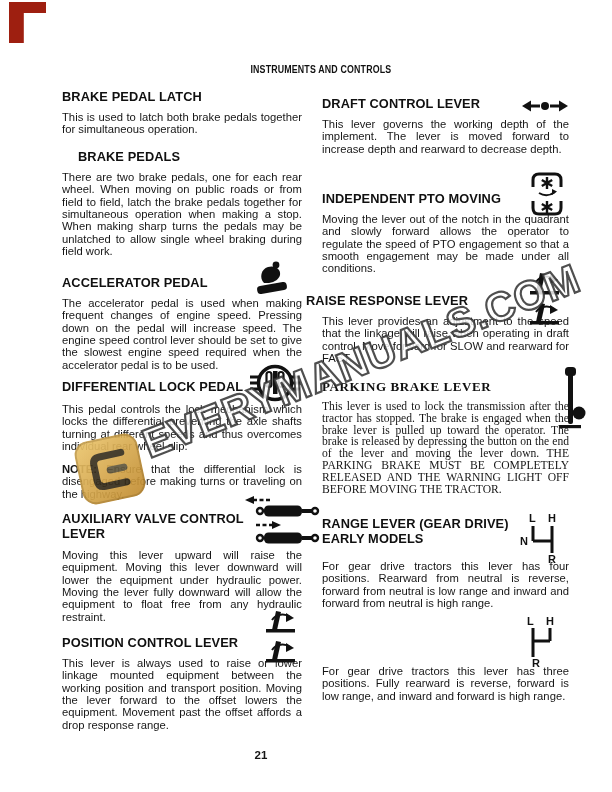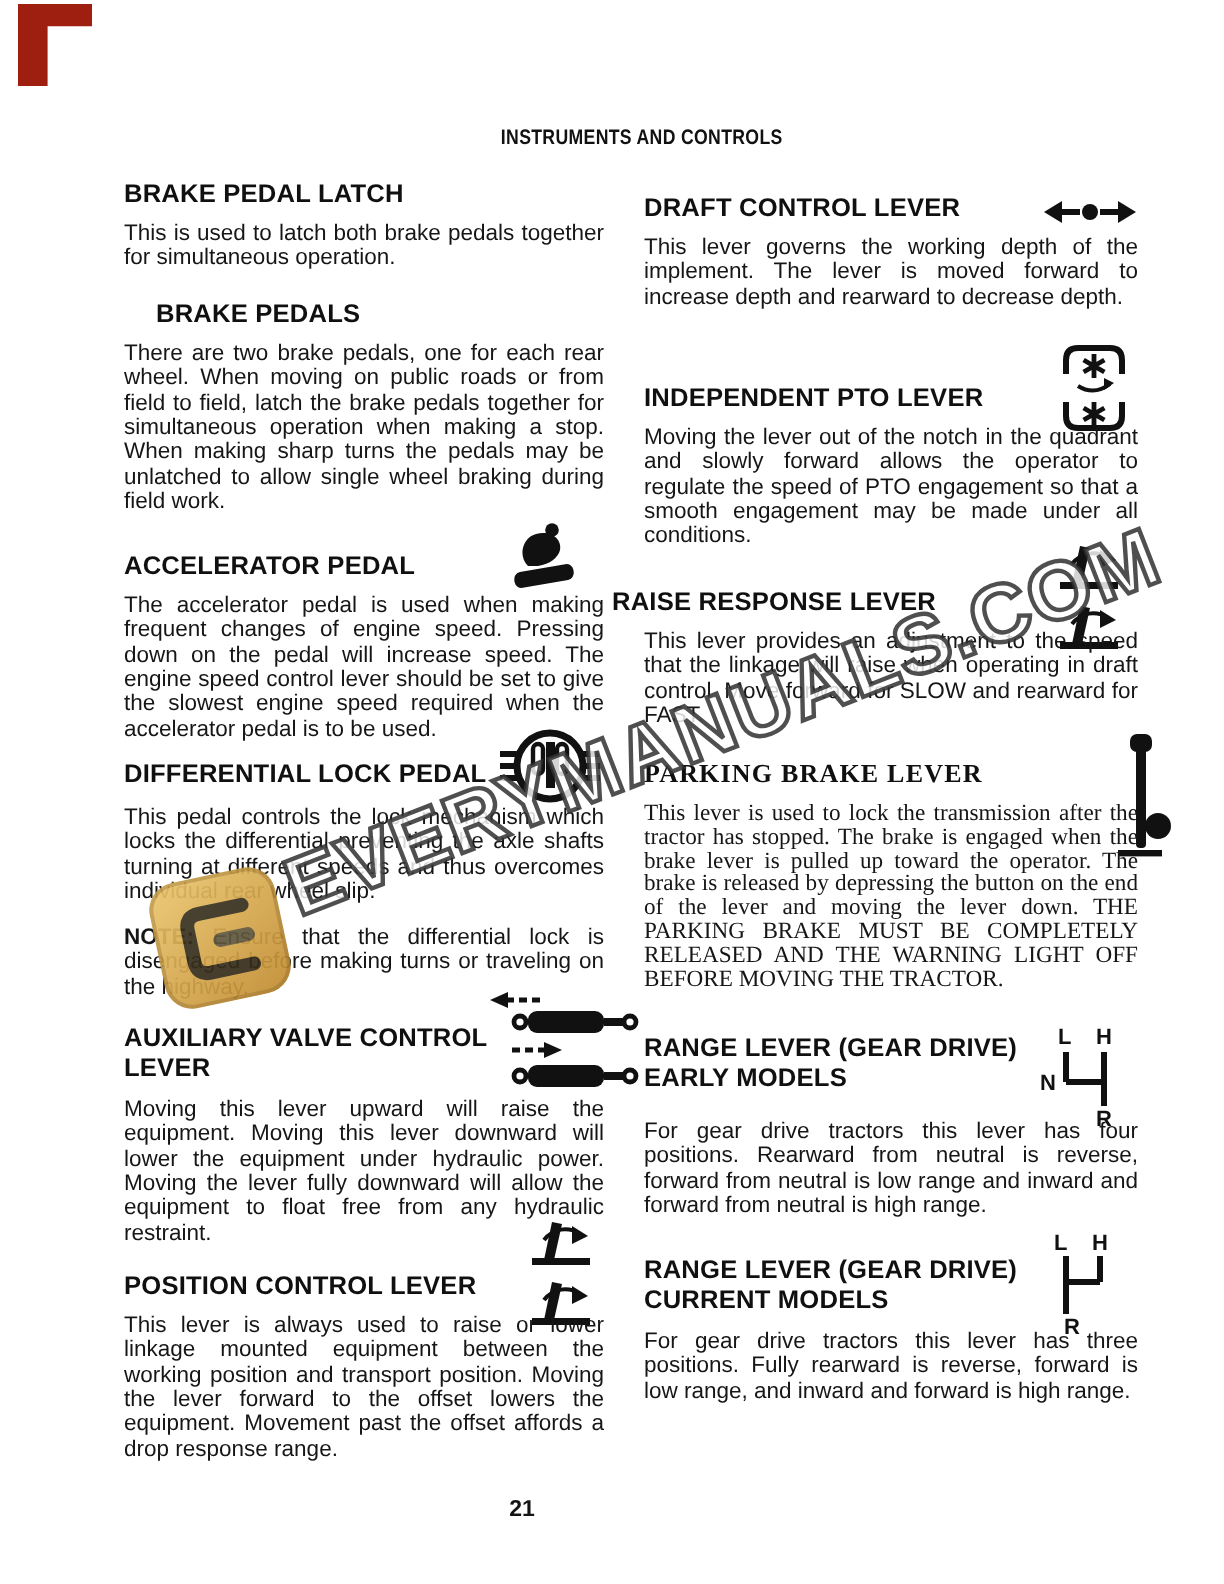--- a/index.html
+++ b/index.html
@@ -129,21 +129,21 @@
     <svg width="48" height="16" viewBox="0 0 48 16">
       <path d="M19,8 H9" class="k" stroke-width="3"></path>
       <path d="M10,2.5 L1,8 L10,13.5 Z" fill="#111"></path>
       <circle cx="24" cy="8" r="4" fill="#111"></circle>
       <path d="M29,8 H39" class="k" stroke-width="3"></path>
       <path d="M38,2.5 L47,8 L38,13.5 Z" fill="#111"></path>
     </svg>
   </div>
   <div class="p w-right" style="left:322px;top:118px;">This lever governs the working depth of the implement. The lever is moved forward to increase depth and rearward to decrease depth.</div>
 
-  <div class="h" style="left:322px;top:191px;">INDEPENDENT PTO LEVER</div>
+  <div class="h" style="left:322px;top:191px;">INDEPENDENT PTO MOVING</div>
   <div class="icon" style="left:527px;top:170px;">
     <svg width="40" height="48" viewBox="0 0 40 48">
       <path d="M6,17 L6,10 Q6,4 12,4 L28,4 Q34,4 34,10 L34,17" class="k" stroke-width="3"></path>
       <g stroke="#111" stroke-width="2.4">
         <path d="M20,7 V19 M14.8,10 L25.2,16 M25.2,10 L14.8,16"></path>
       </g>
       <path d="M12,23 Q20,28 28,22" class="k" stroke-width="2"></path>
       <path d="M25,19 L30,21.5 L25,25 Z" fill="#111"></path>
       <path d="M6,31 L6,38 Q6,44 12,44 L28,44 Q34,44 34,38 L34,31" class="k" stroke-width="3"></path>
       <g stroke="#111" stroke-width="2.4">
@@ -188,21 +188,20 @@
     <svg width="50" height="52" viewBox="0 0 50 52" font-family="Liberation Sans,sans-serif" font-size="11" font-weight="bold" fill="#111">
       <text x="10" y="10">L</text>
       <text x="29" y="10">H</text>
       <text x="1" y="33">N</text>
       <text x="29" y="51">R</text>
       <path d="M14,14 V29 M14,29 H33 M33,29 V14 M33,29 V41" class="k" stroke-width="3"></path>
     </svg>
   </div>
   <div class="p w-right" style="left:322px;top:560px;">For gear drive tractors this lever has four positions. Rearward from neutral is reverse, forward from neutral is low range and inward and forward from neutral is high range.</div>
 
-  <div class="h" style="left:322px;top:627px;width:212px;">RANGE LEVER (GEAR DRIVE) CURRENT MODELS</div>
   <div class="icon" style="left:524px;top:615px;">
     <svg width="38" height="52" viewBox="0 0 38 52" font-family="Liberation Sans,sans-serif" font-size="11" font-weight="bold" fill="#111">
       <text x="3" y="10">L</text>
       <text x="22" y="10">H</text>
       <text x="8" y="52">R</text>
       <path d="M9,13 V42 M9,26 H26 M26,26 V13" class="k" stroke-width="3"></path>
     </svg>
   </div>
   <div class="p w-right" style="left:322px;top:665px;">For gear drive tractors this lever has three positions. Fully rearward is reverse, forward is low range, and inward and forward is high range.</div>
 

